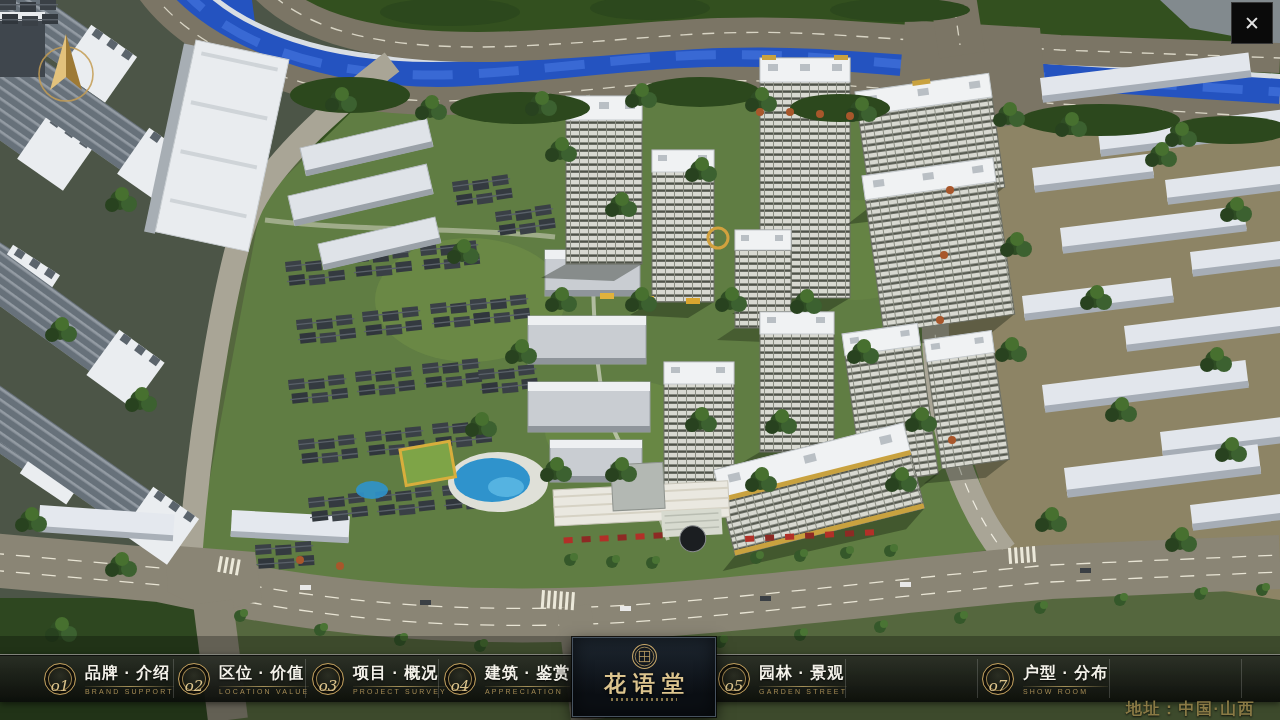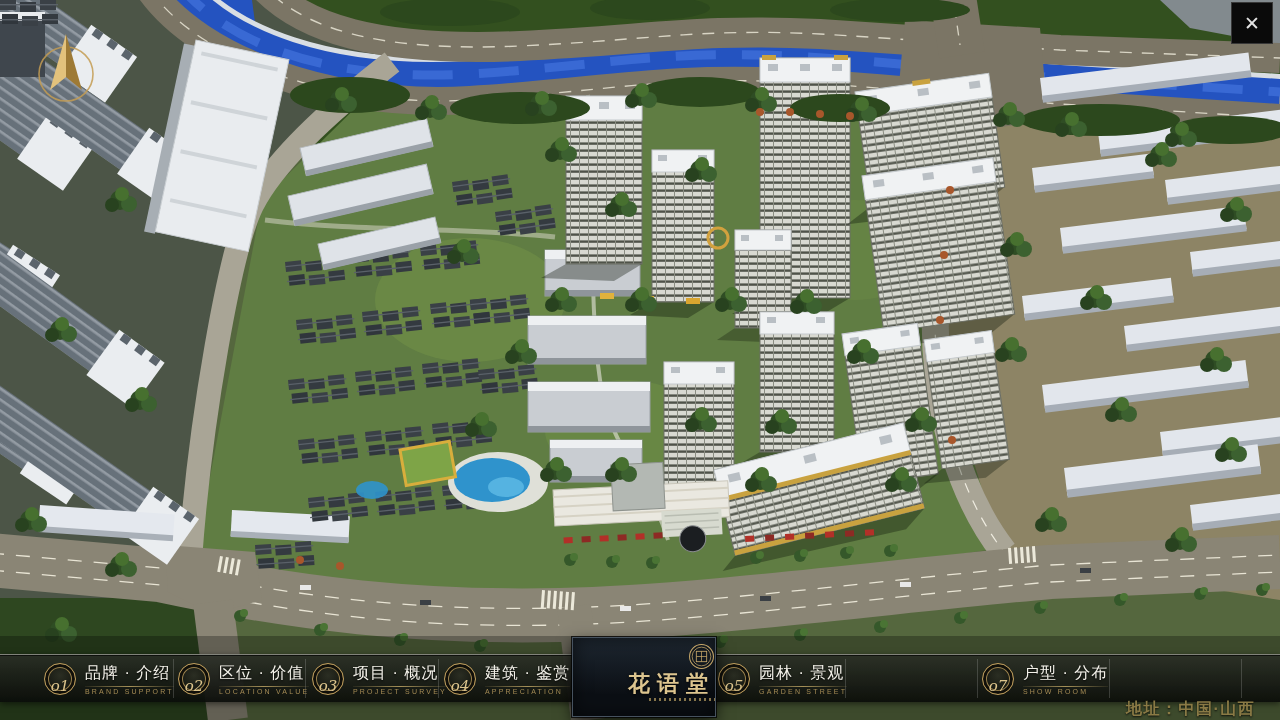--- a/index.html
+++ b/index.html
@@ -20,32 +20,32 @@
     box-shadow:0 1px 0 rgba(0,0,0,.65) inset,0 2px 6px rgba(0,0,0,.5);}
   .divider{position:absolute;top:4px;height:39px;width:1px;background:rgba(255,255,255,.17);}
   .nav-item{position:absolute;top:0;height:47px;display:flex;align-items:center;cursor:pointer;}
   .badge{width:30px;height:30px;border-radius:50%;flex:0 0 auto;
     border:1px solid #c2a05e;
     box-shadow:inset 0 0 0 3px rgba(8,10,6,.95),inset 0 0 0 4px rgba(194,160,94,.75);
     background:radial-gradient(circle at 50% 38%,#2b2e23,#12140e 75%);
     display:flex;align-items:flex-end;justify-content:center;}
   .badge span{font-family:"DejaVu Serif",serif;font-style:italic;color:#dcc48c;font-size:15px;line-height:1;}
   .nav-text{margin-left:9px;display:flex;flex-direction:column;min-width:84px;}
-  .cn{font-size:16px;font-weight:normal;color:#f4f2ea;letter-spacing:1px;white-space:nowrap;
+  .cn{font-size:16px;font-weight:bold;color:#f4f2ea;letter-spacing:1px;white-space:nowrap;
       text-shadow:0 1px 2px rgba(0,0,0,.85);}
   .rule{height:1px;margin:2px 0 1px;
       background:linear-gradient(90deg,rgba(190,165,100,.1),rgba(190,165,100,.85),rgba(190,165,100,.1));}
   .en{font-size:7px;color:#a58c55;letter-spacing:2.2px;white-space:nowrap;}
 
   
   .logo-panel{position:absolute;left:572px;top:637px;width:142px;height:78px;z-index:5;
     background:linear-gradient(180deg,#1e2731 0%,#0b0f14 72%);
     border:1px solid #46525f;
     box-shadow:0 0 0 1px rgba(0,0,0,.75),0 5px 14px rgba(0,0,0,.7),inset 0 0 18px rgba(0,0,0,.6);
-    display:flex;flex-direction:column;align-items:flex-end;cursor:pointer;}
+    display:flex;flex-direction:column;align-items:center;cursor:pointer;}
   .logo-cn{font-family:"DejaVu Serif",serif;font-size:22px;font-weight:bold;color:#ddc58f;
     letter-spacing:7px;text-indent:7px;line-height:1.1;margin-top:1px;
     text-shadow:0 1px 3px rgba(0,0,0,.9);}
   .logo-tag{width:66px;height:3px;margin-top:3px;opacity:.8;
     background:repeating-linear-gradient(90deg,rgba(205,175,105,.8) 0 2px,transparent 2px 5px);}
 
   .address{position:absolute;left:1126px;top:699px;z-index:6;font-size:16px;font-weight:bold;
     color:#8a7a45;letter-spacing:1.5px;text-shadow:0 1px 2px rgba(0,0,0,.8);}
 </style>
 </head>

